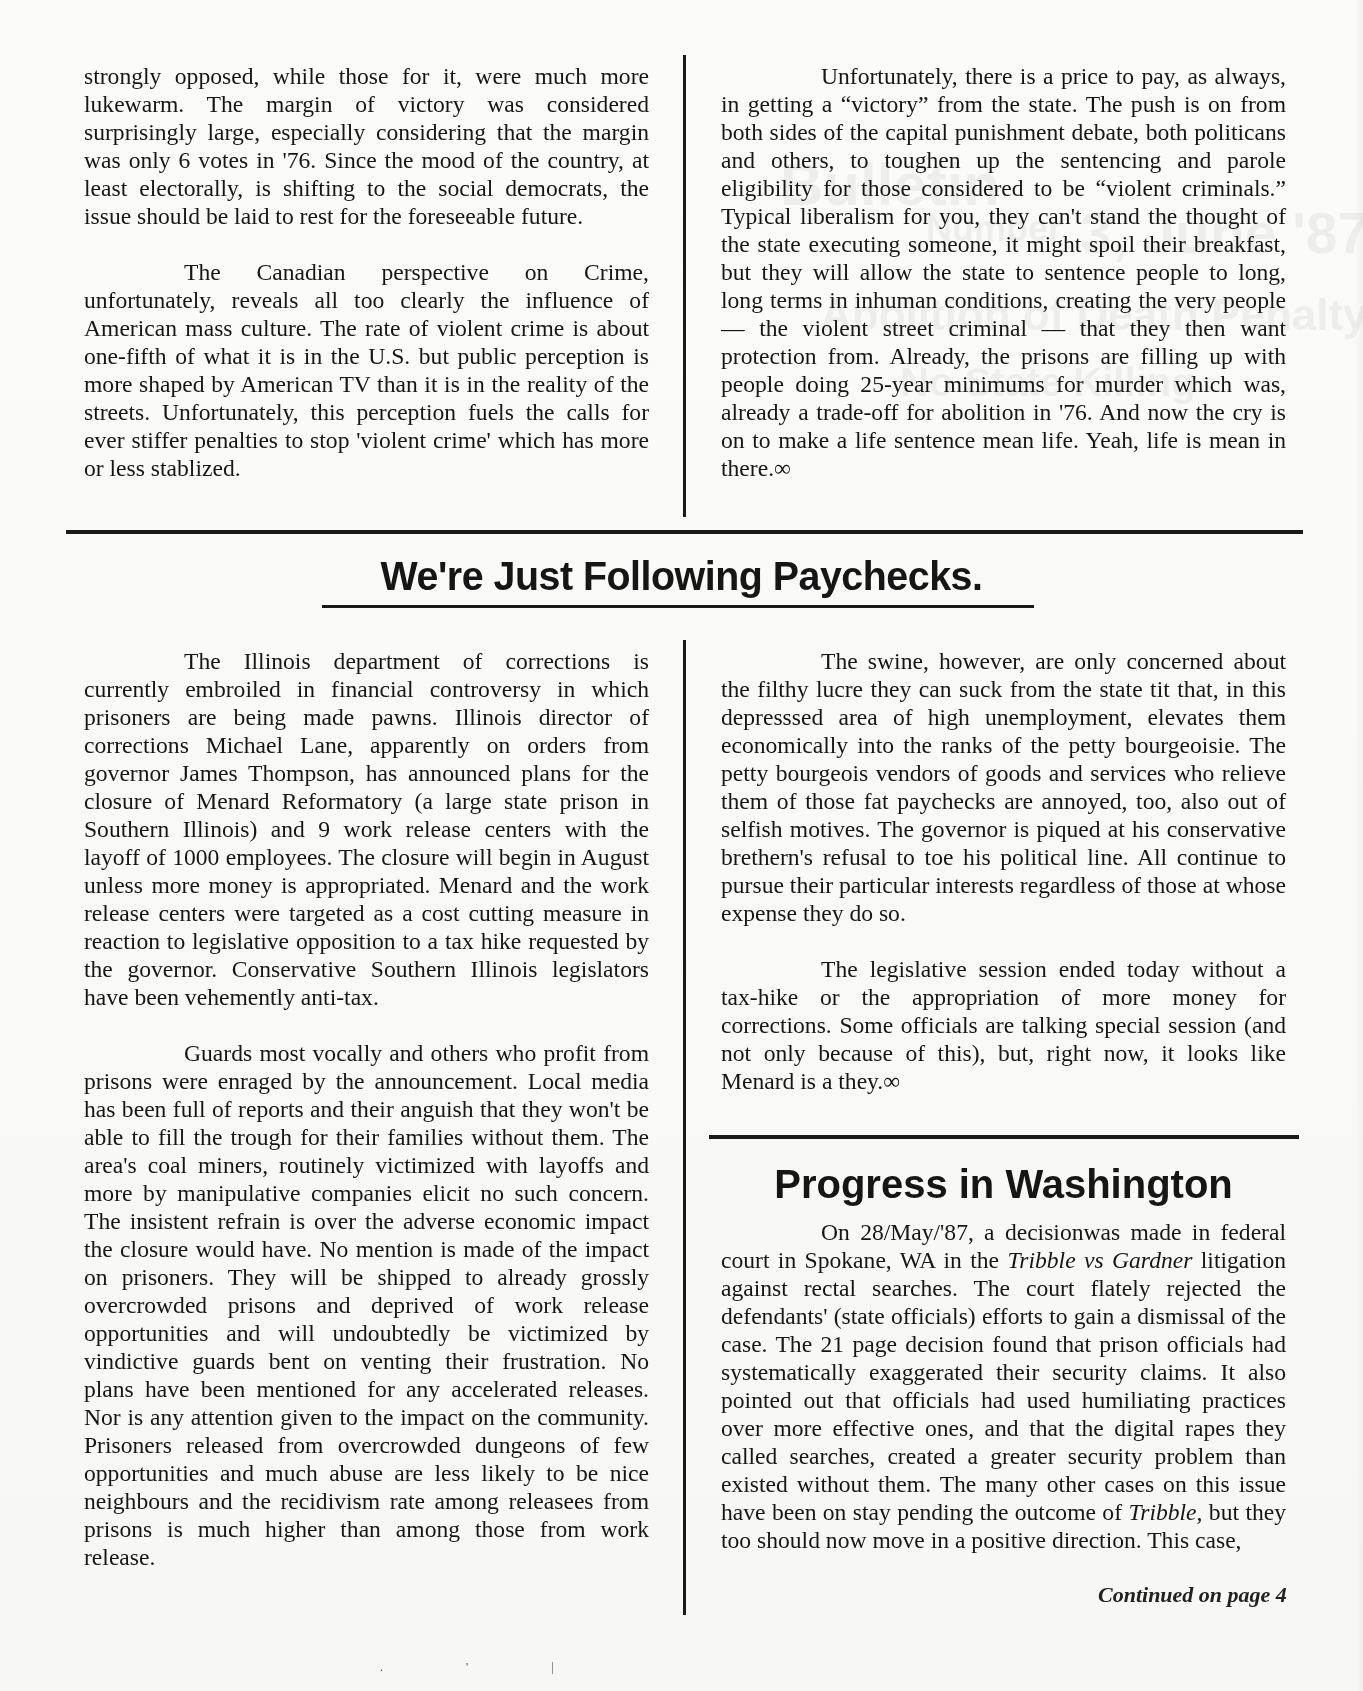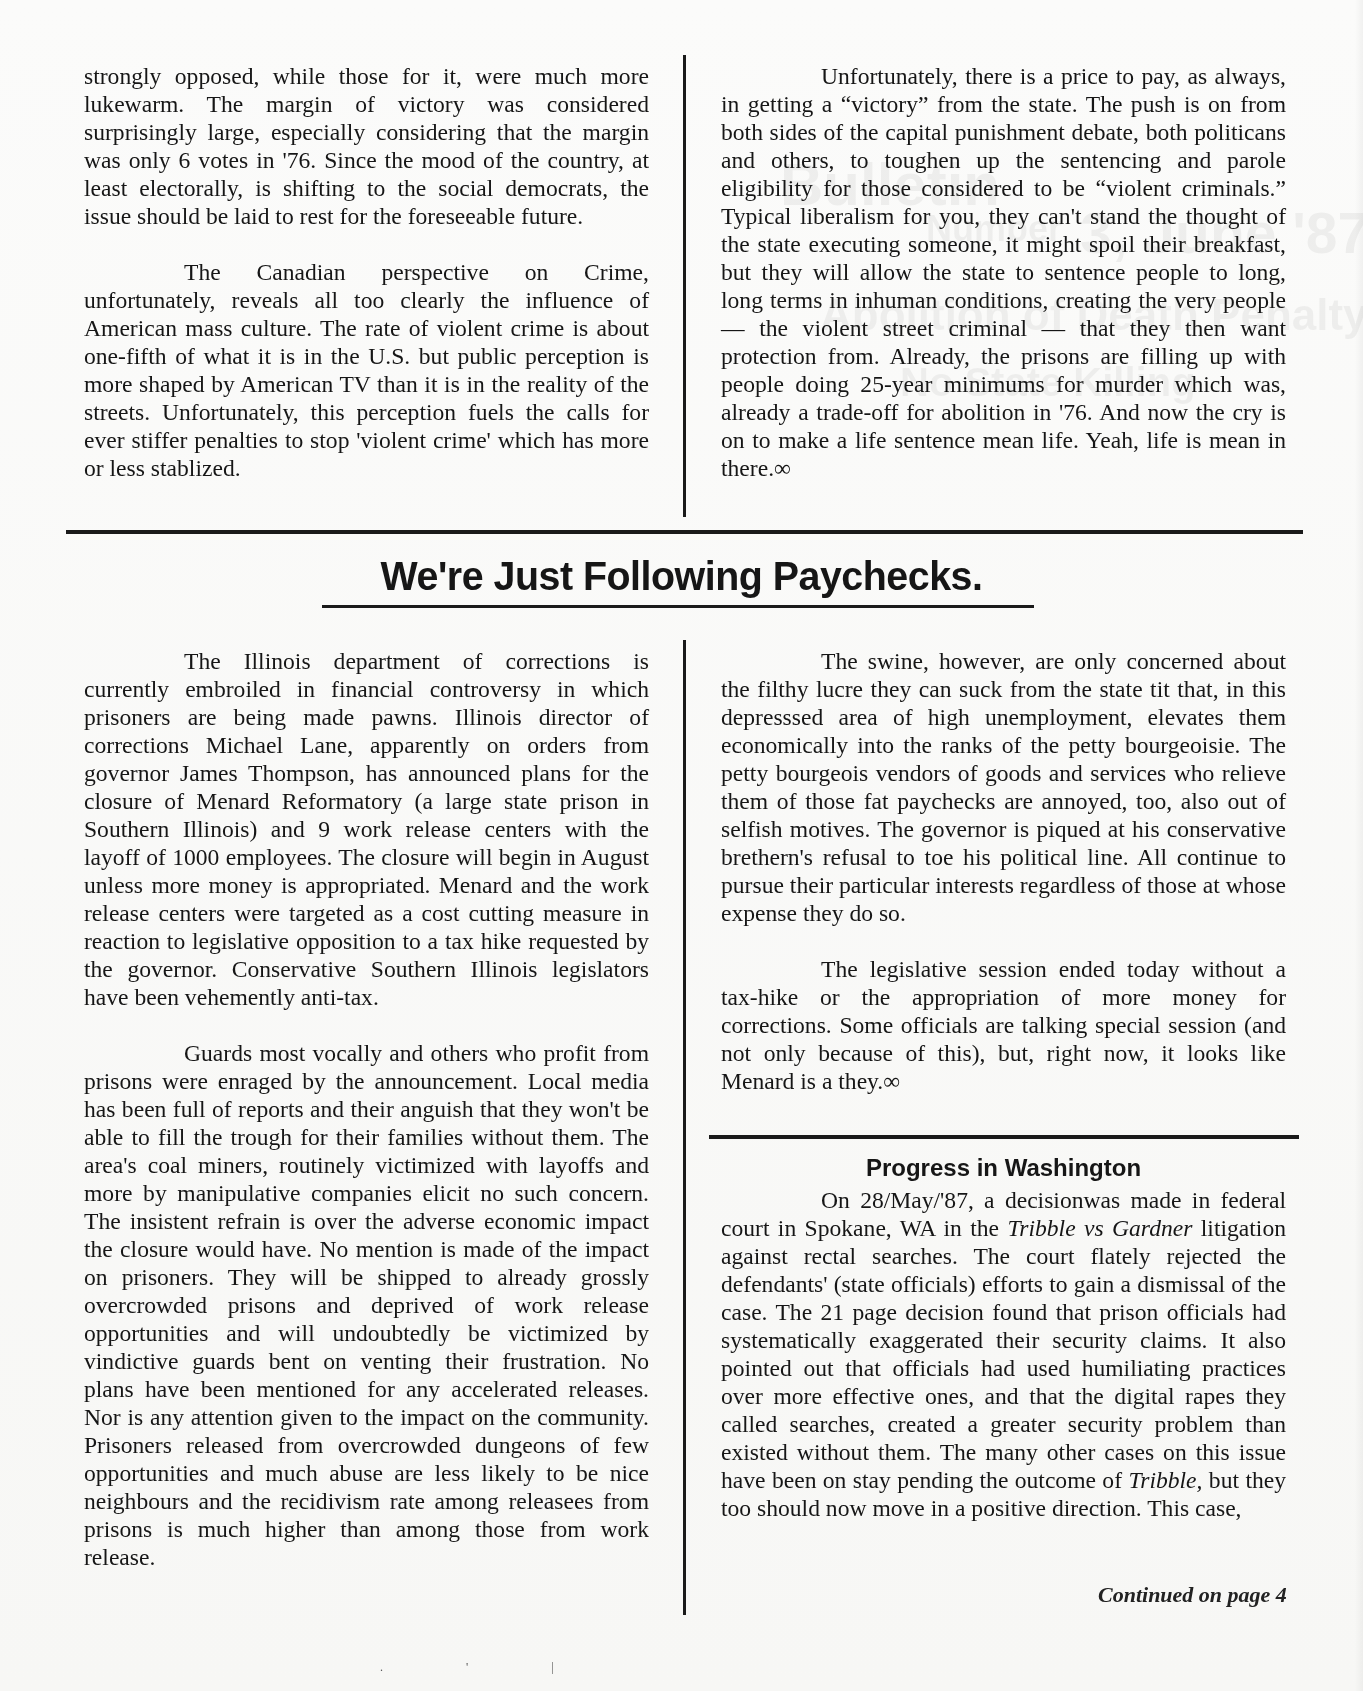--- a/index.html
+++ b/index.html
@@ -57,23 +57,23 @@
       font-weight: bold;
       font-size: 41px;
       letter-spacing: -0.5px;
       color: #161616;
       transform: scaleX(0.96);
     }
     .subhead {
       text-align: center;
       font-family: "Liberation Sans", sans-serif;
       font-weight: bold;
-      font-size: 24px;
+      font-size: 40px;
       line-height: 36px;
-      margin: 0;
+      margin: 16px;
       color: #161616;
     }
     .continued {
       position: absolute;
       font-style: italic;
       font-size: 22px;
       font-weight: bold;
       color: #222;
     }
     .specks {

